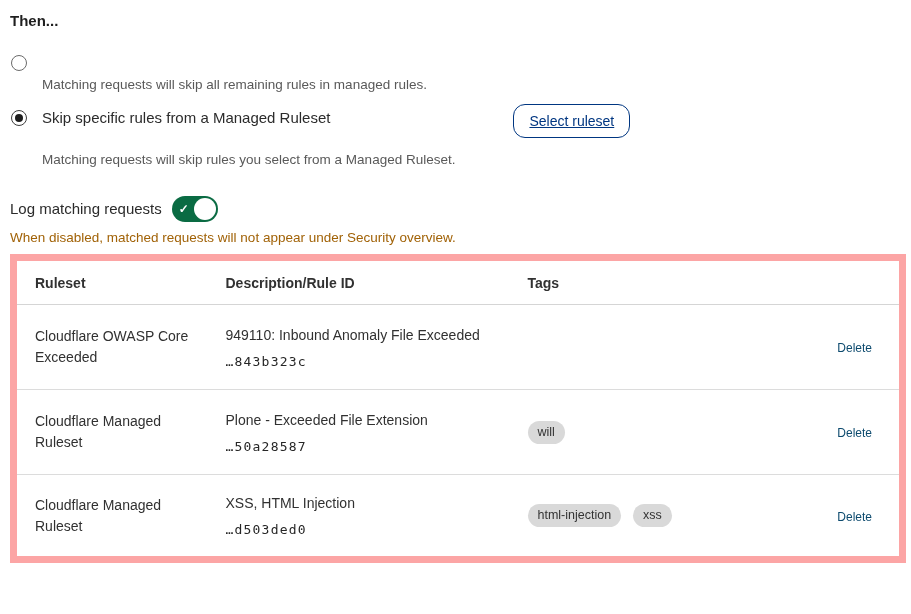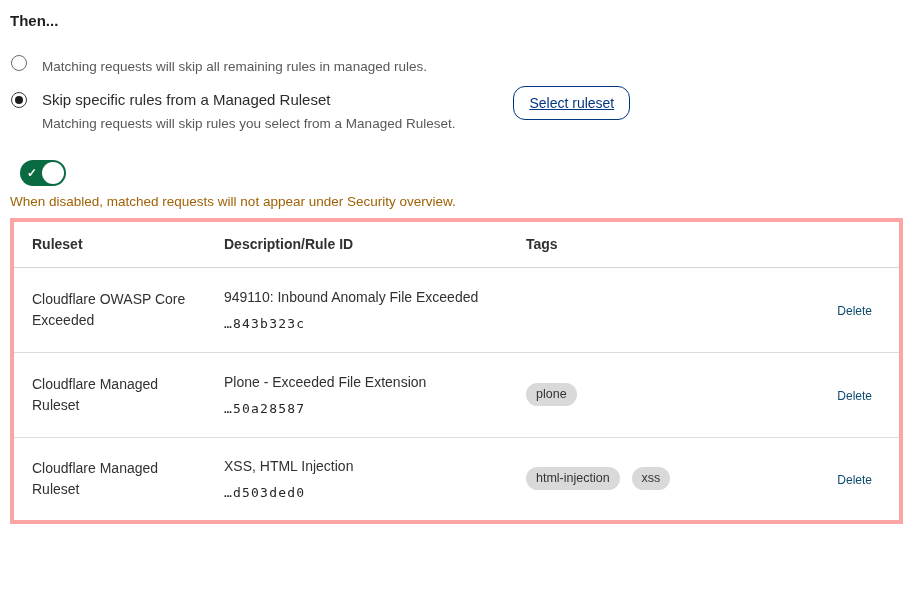--- a/index.html
+++ b/index.html
@@ -42,21 +42,21 @@
     left: 3px; top: 3px;
   }
   .option-text { margin-left: 15px; }
   .option-label {
     font-size: 15px;
     line-height: 20px;
     color: #2b2b2b;
     cursor: pointer;
   }
   .option-desc {
-    margin-top: 5px;
+    margin-top: 23px;
     font-size: 13.5px;
     line-height: 17px;
     color: #595959;
   }
   .select-ruleset-btn {
     margin-left: 58px;
     margin-top: -4px;
     flex: 0 0 auto;
     display: inline-block;
     background: #ffffff;
@@ -111,21 +111,21 @@
     font-weight: 700;
     color: #1f1f1f;
     line-height: 18px;
   }
   table.rules {
     margin-top: 8px;
     width: 889px;
     border-collapse: collapse;
     table-layout: fixed;
     background: #fff;
-    border: 4px solid #fca5a5;
+    border: 7px solid #fca5a5;
   }
   table.rules col.c1 { width: 212px; }
   table.rules col.c2 { width: 302px; }
   table.rules col.c3 { width: 270px; }
   table.rules col.c4 { width: 105px; }
   table.rules thead th {
     text-align: left;
     font-size: 14px;
     font-weight: 700;
     color: #313131;
@@ -190,20 +190,21 @@
       <div class="option-text">
         <div class="option-label">Skip specific rules from a Managed Ruleset</div>
         <div class="option-desc">Matching requests will skip rules you select from a Managed Ruleset.</div>
       </div>
       <button class="select-ruleset-btn">Select ruleset</button>
     </div>
 
   </div>
 
   <div class="log-row">
+    <span class="log-label">Log matching requests</span>
     <div class="toggle" role="switch" aria-checked="true">
       <span class="check">✓</span>
       <span class="knob"></span>
     </div>
   </div>
   <div class="log-help">When disabled, matched requests will not appear under Security overview.</div>
 
 
   <table class="rules">
     <colgroup>
@@ -236,21 +237,21 @@
       </tr>
       <tr>
         <td class="first">
           <div class="ruleset-name">Cloudflare Managed Ruleset</div>
         </td>
         <td>
           <div class="rule-desc">Plone - Exceeded File Extension</div>
           <div class="rule-id">…50a28587</div>
         </td>
         <td>
-          <span class="tag">plone</span>
+          <span class="tag">will</span>
         </td>
         <td class="action-cell">
           <a class="delete-link">Delete</a>
         </td>
       </tr>
       <tr>
         <td class="first">
           <div class="ruleset-name">Cloudflare Managed Ruleset</div>
         </td>
         <td>

